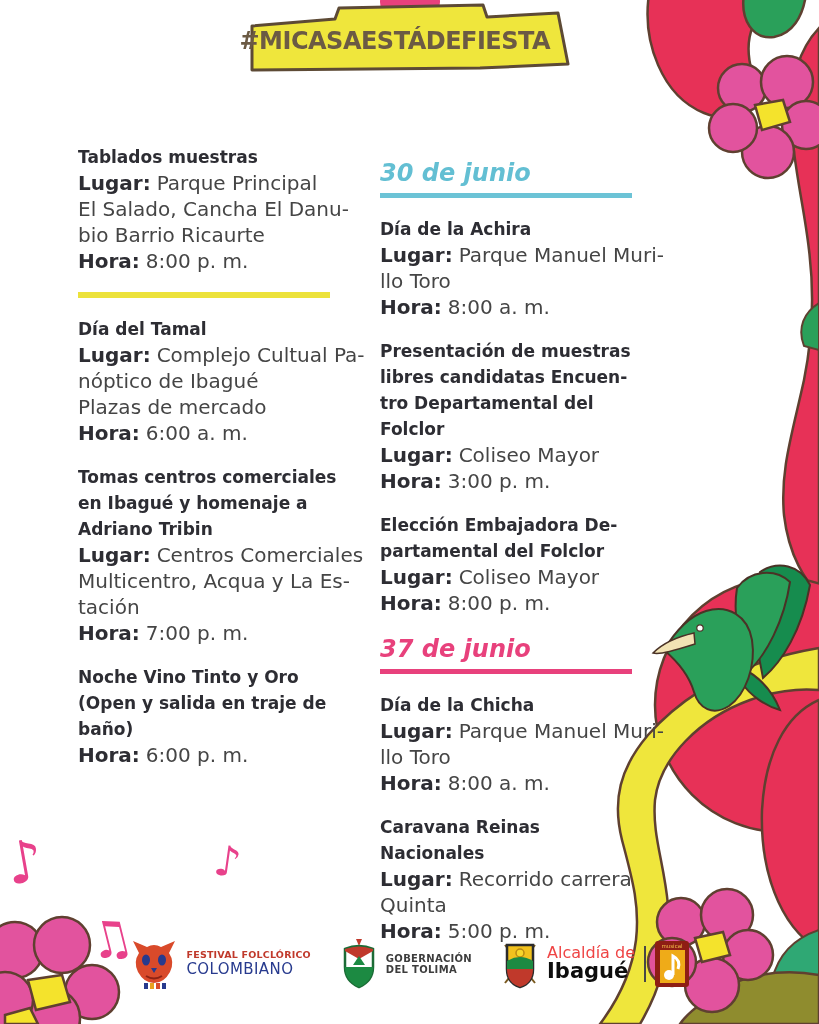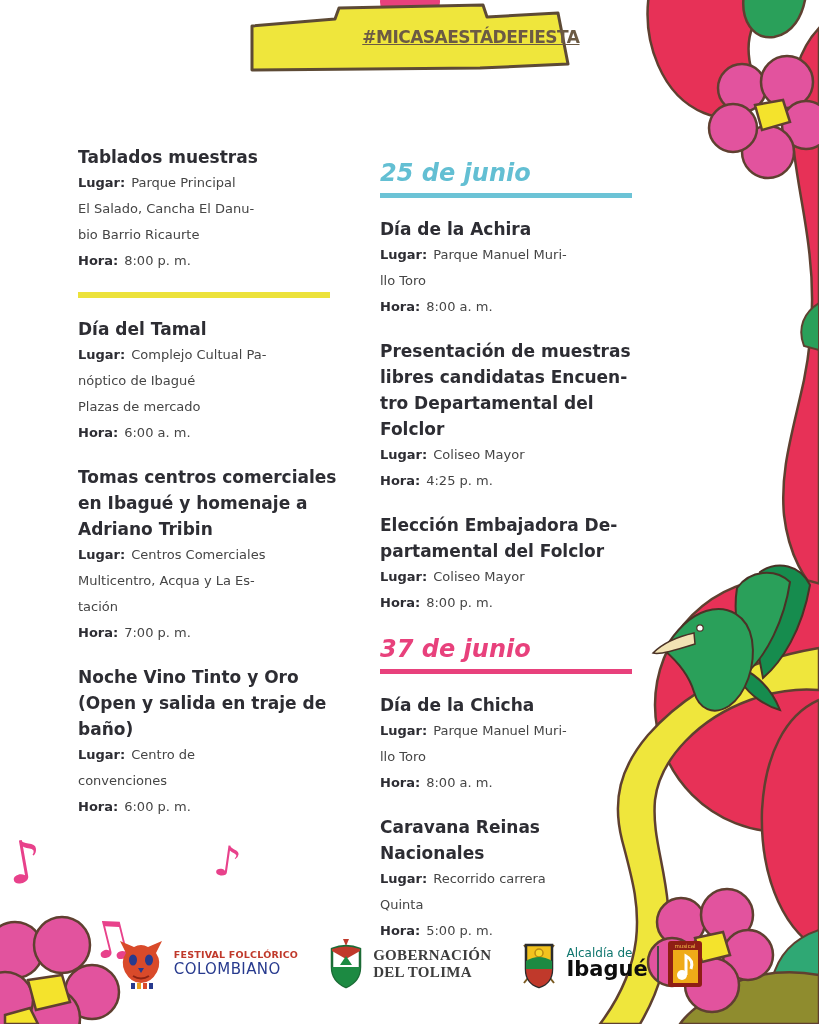--- a/index.html
+++ b/index.html
@@ -2,51 +2,51 @@
 <html><head>
 <meta charset="utf-8">
 <style>
   html,body{margin:0;padding:0;background:#ffffff;}
   #page{position:relative;width:819px;height:1024px;overflow:hidden;background:#fff;
         font-family:"DejaVu Sans",sans-serif;}
   .decor{position:absolute;inset:0;width:819px;height:1024px;z-index:0;}
   
   .banner{position:absolute;left:50%;top:0;transform:translateX(-50%);width:340px;height:82px;z-index:3;}
   .banner svg{position:absolute;inset:0;}
-  .banner .hashtag{position:absolute;left:0;right:0;top:27px;text-align:right;
-      font-size:17px;font-weight:bold;letter-spacing:-0.5px;color:#6b5a44;text-decoration:underline;}
+  .banner .hashtag{position:absolute;left:0;right:0;top:27px;text-align:left;
+      font-size:24px;font-weight:bold;letter-spacing:-0.5px;color:#6b5a44;}
   
   .col{position:absolute;z-index:2;width:300px;}
   .col.left{left:78px;top:144px;}
   .col.right{left:380px;top:142px;}
   .event{margin:0 0 18px 0;}
   .event h3{margin:0;font-size:17px;font-weight:bold;color:#2d2d33;line-height:26px;white-space:pre-line;}
-  .event p{margin:0;font-size:13px;color:#454545;line-height:26px;}
+  .event p{margin:0;font-size:20px;color:#454545;line-height:26px;}
   .event .lbl{color:#2d2d33;font-weight:bold;margin-right:6px;}
   .event .ml{white-space:pre-line;}
   .date{margin:16px 0 18px 0;}
   .date h2{margin:0;font-size:24px;font-weight:bold;font-style:italic;line-height:30px;}
   .date .rule{height:6px;width:252px;margin-top:5px;}
   .date.d24 h2{color:#e9df35;} .date.d24 .rule{background:#ece23b;}
   .date.d25 h2{color:#63bfd3;} .date.d25 .rule{background:#6cc3d6;height:5px;}
   .date.d27 h2{color:#e8417c;} .date.d27 .rule{background:#e8417c;height:5px;}
   
   .note{position:absolute;z-index:1;color:#e8418b;font-family:"DejaVu Sans",sans-serif;line-height:1;}
   .note.n1{left:6px;top:833px;font-size:58px;transform:rotate(-10deg);}
   .note.n2{left:214px;top:841px;font-size:42px;transform:rotate(8deg);}
   .note.n3{left:88px;top:914px;font-size:50px;transform:rotate(-14deg);}
   
   .footer{position:absolute;left:0;right:0;top:938px;z-index:2;display:flex;justify-content:center;
           align-items:center;gap:30px;}
   .logo-item{display:flex;align-items:center;gap:9px;}
   .logo-text{display:flex;flex-direction:column;line-height:1.12;justify-content:center;}
   .fest-l1{font-size:9.5px;font-weight:bold;color:#c0392b;letter-spacing:.2px;}
   .fest-l2{font-size:15px;font-weight:normal;color:#273a8e;letter-spacing:.4px;}
-  .gob-l{font-size:15px;font-weight:bold;color:#3d3d3d;letter-spacing:.3px;font-family:Liberation Serif, serif;}
-  .alc-l1{font-size:12px;color:#0f766e;}
+  .gob-l{font-size:10px;font-weight:bold;color:#3d3d3d;letter-spacing:.3px;}
+  .alc-l1{font-size:16px;color:#ef4444;}
   .alc-l2{font-size:21px;font-weight:bold;color:#0d0d0d;margin-top:-2px;}
   .sep{width:2.5px;height:36px;background:#474747;}
 </style>
 </head>
 <body>
 
 <div id="page">
 
   <svg class="decor" viewBox="0 0 819 1024" aria-hidden="true">
 
@@ -139,44 +139,42 @@
 Adriano Tribin</h3>
       <p><b class="lbl">Lugar:</b><span class="ml">Centros Comerciales
 Multicentro, Acqua y La Es-
 tación</span></p>
       <p><b class="lbl">Hora:</b><span>7:00 p. m.</span></p>
     </section>
     <section class="event">
       <h3>Noche Vino Tinto y Oro
 (Open y salida en traje de
 baño)</h3>
-      <p><b class="lbl">Lugar:</b><span class="ml">Centro de
-convenciones</span></p>
       <p><b class="lbl">Hora:</b><span>6:00 p. m.</span></p>
     </section>
   </div>
 
   <div class="col right">
     <div class="date d25">
-      <h2>25 de junio</h2>
+      <h2>30 de junio</h2>
       <div class="rule"></div>
     </div>
     <section class="event">
       <h3>Día de la Achira</h3>
       <p><b class="lbl">Lugar:</b><span class="ml">Parque Manuel Muri-
 llo Toro</span></p>
       <p><b class="lbl">Hora:</b><span>8:00 a. m.</span></p>
     </section>
     <section class="event">
       <h3>Presentación de muestras
 libres candidatas Encuen-
 tro Departamental del
 Folclor</h3>
       <p><b class="lbl">Lugar:</b><span class="ml">Coliseo Mayor</span></p>
-      <p><b class="lbl">Hora:</b><span>4:25 p. m.</span></p>
+      <p><b class="lbl">Hora:</b><span>3:00 p. m.</span></p>
     </section>
     <section class="event">
       <h3>Elección Embajadora De-
 partamental del Folclor</h3>
       <p><b class="lbl">Lugar:</b><span class="ml">Coliseo Mayor</span></p>
       <p><b class="lbl">Hora:</b><span>8:00 p. m.</span></p>
     </section>
     <div class="date d27">
       <h2>37 de junio</h2>
       <div class="rule"></div>

